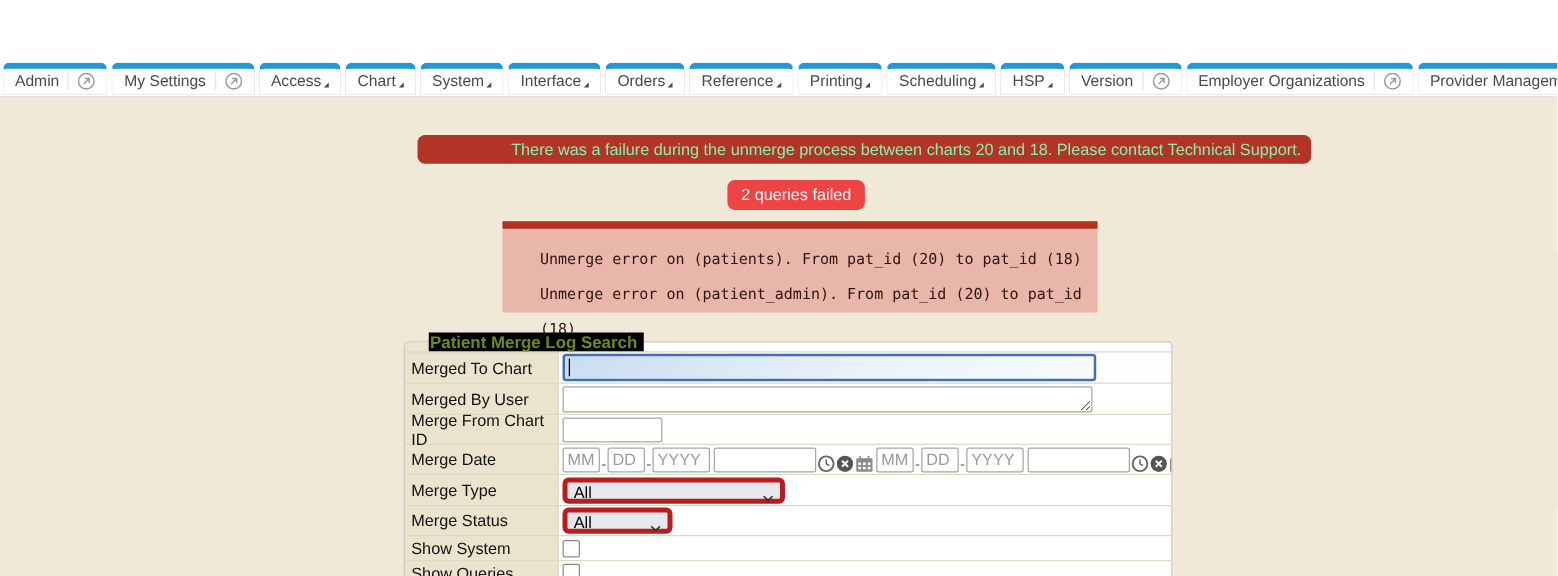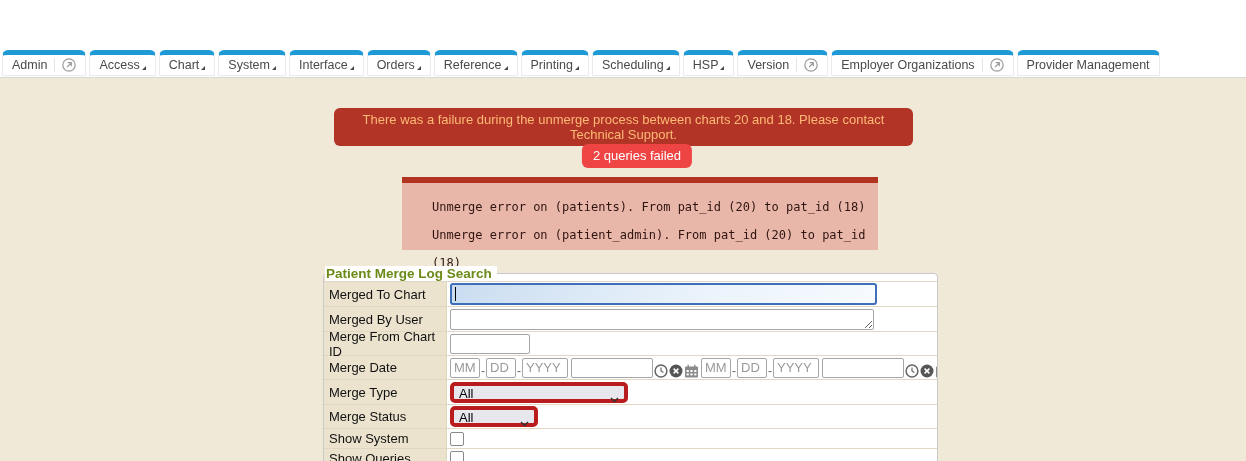--- a/index.html
+++ b/index.html
@@ -15,32 +15,32 @@
          border:1px solid #ebebeb; border-top:5px solid #1e9bd7; border-radius:6px 6px 1px 1px;
          padding:0 9px; font-size:12.5px; color:#4a4a4a; flex:0 0 auto; cursor:pointer; }
   .tab .popout { display:inline-flex; align-items:center; margin-left:7px; padding-left:7px;
                  border-left:1px solid #e4e4e4; }
   .tab .dd { width:0; height:0; border-left:4px solid transparent; border-bottom:4px solid #4a4a4a;
              margin-left:2px; align-self:flex-end; margin-bottom:5px; }
 
   
   .content { position:absolute; top:30px; left:0; width:1246px; height:419px; background:#f1e9d8; }
 
-  .banner { position:absolute; top:30px; left:334px; width:579px; background:#b23427; color:#fdba74;
-            font-size:13px; text-align:center; border-radius:6px; padding:4px 8px; line-height:15px; }
+  .banner { position:absolute; top:30px; left:334px; width:715px; background:#b23427; color:#86efac;
+            font-size:13px; text-align:right; border-radius:6px; padding:4px 8px; line-height:15px; }
   .badge { position:absolute; top:66px; left:637px; transform:translateX(-50%); background:#ef4444;
            color:#fff; font-size:13px; border-radius:6px; padding:5px 11px; line-height:14px; }
   .errbox { position:absolute; top:99px; left:402px; width:476px; height:73px; background:#e9b6aa;
             border-top:6px solid #b2331f; border-radius:0;
             font-family:"DejaVu Sans Mono", monospace; font-size:12px; color:#2f1510;
             padding:10px 0 0 30px; }
   .errbox .eline { line-height:28px; }
 
   
-  .panel-title { position:absolute; top:188px; left:325px; background:#ffffff; color:#6b8a17;
+  .panel-title { position:absolute; top:188px; left:343px; background:#000000; color:#6b8a17;
                  font-size:13.5px; font-weight:bold; padding:0 5px 0 1px; z-index:2; }
   .panel { position:absolute; top:195px; left:323px; width:615px; background:#ffffff;
            border:1px solid #c9c9c9; border-radius:4px; overflow:hidden; }
   .label-strip { position:absolute; left:0; top:0; width:123px; height:100%; background:#ece3cf;
                  border-right:1px solid #e0d7bf; }
   .spacer { height:7px; }
   .frow { position:relative; display:flex; align-items:center; border-top:1px solid #e0d8c2; }
   .flabel { width:123px; flex:0 0 123px; padding-left:5px; font-size:13px; color:#111; z-index:1; }
   .fctrl { flex:1; display:flex; align-items:flex-end; padding-left:3px; z-index:1; }
 
@@ -76,20 +76,29 @@
          font-family:"Liberation Sans", sans-serif; }
 </style>
 </head>
 <body>
 
 <div id="canvas">
 
   <div class="tabbar">
     <div class="tab">
       <span>Admin</span>
+      <span class="popout">
+          <svg width="14" height="14" viewBox="0 0 14 14">
+            <circle cx="7" cy="7" r="6.2" fill="none" stroke="#9b9b9b" stroke-width="1.2"></circle>
+            <path d="M5 9.2 9.2 5M5.7 4.7h3.6v3.6" fill="none" stroke="#9b9b9b" stroke-width="1.2"></path>
+          </svg>
+        </span>
+    </div>
+    <div class="tab">
+      <span>My Settings</span>
       <span class="popout">
           <svg width="14" height="14" viewBox="0 0 14 14">
             <circle cx="7" cy="7" r="6.2" fill="none" stroke="#9b9b9b" stroke-width="1.2"></circle>
             <path d="M5 9.2 9.2 5M5.7 4.7h3.6v3.6" fill="none" stroke="#9b9b9b" stroke-width="1.2"></path>
           </svg>
         </span>
     </div>
     <div class="tab">
       <span>Access</span>
       <span class="dd"></span>

